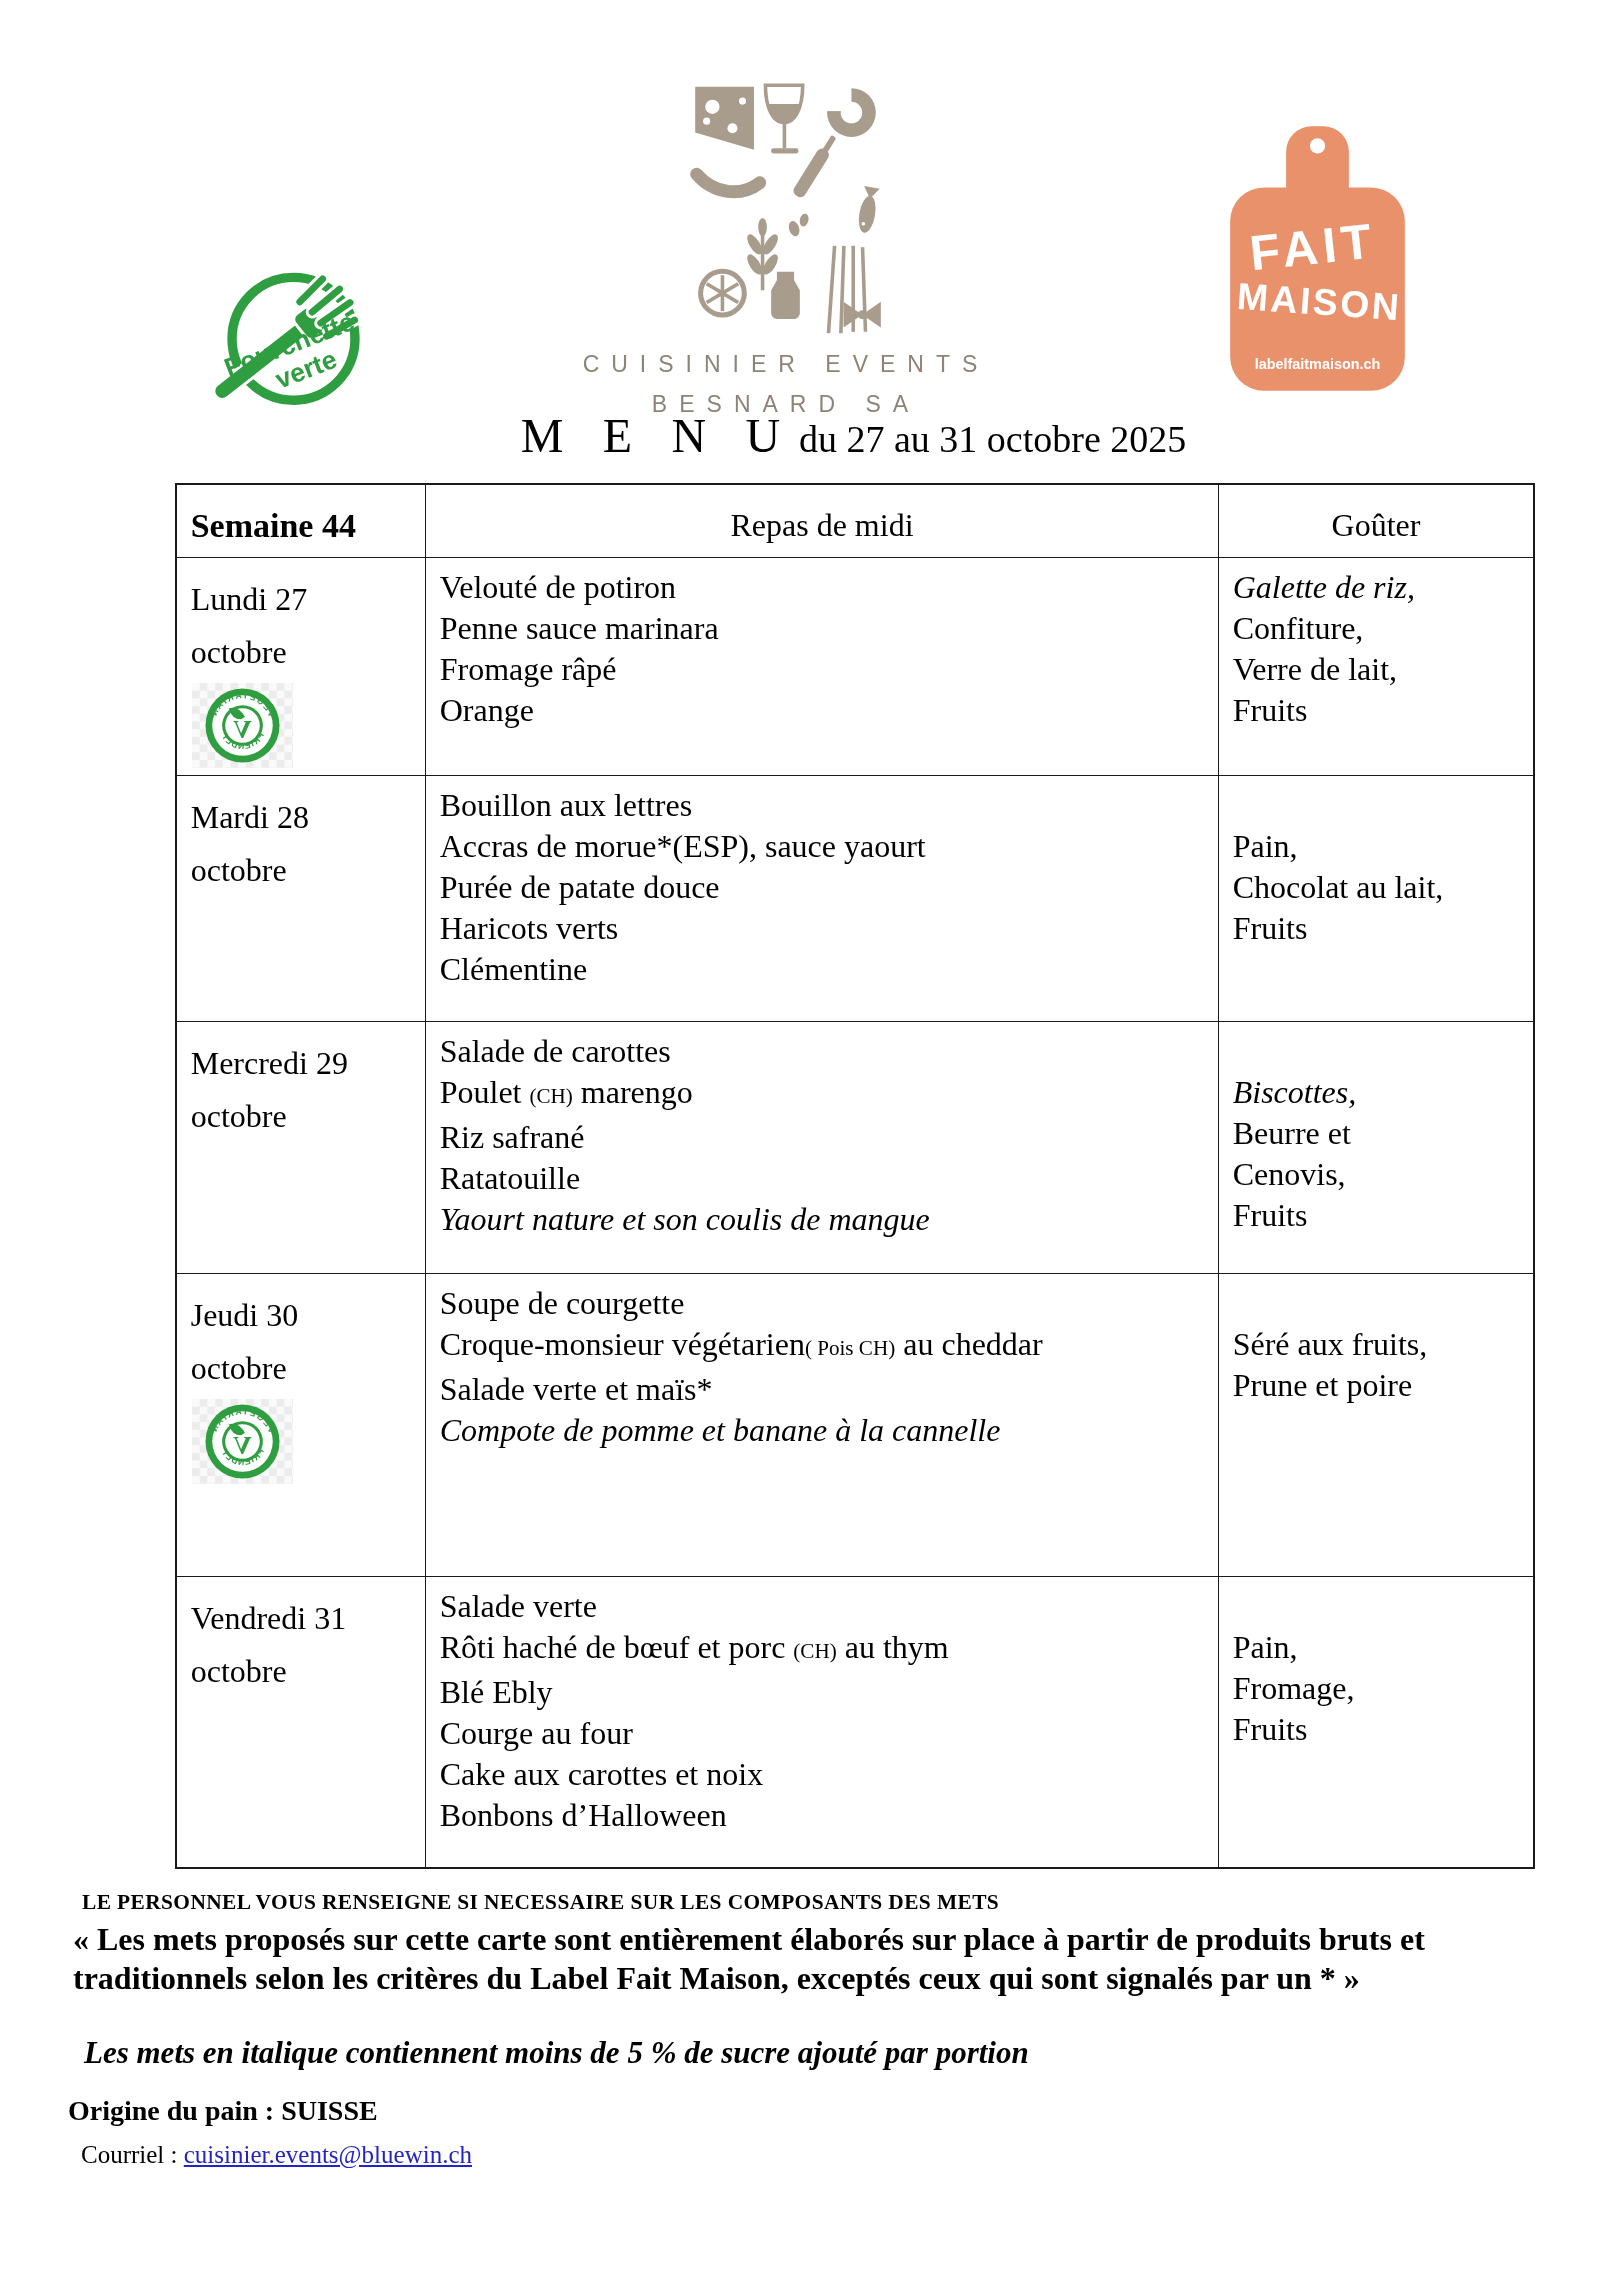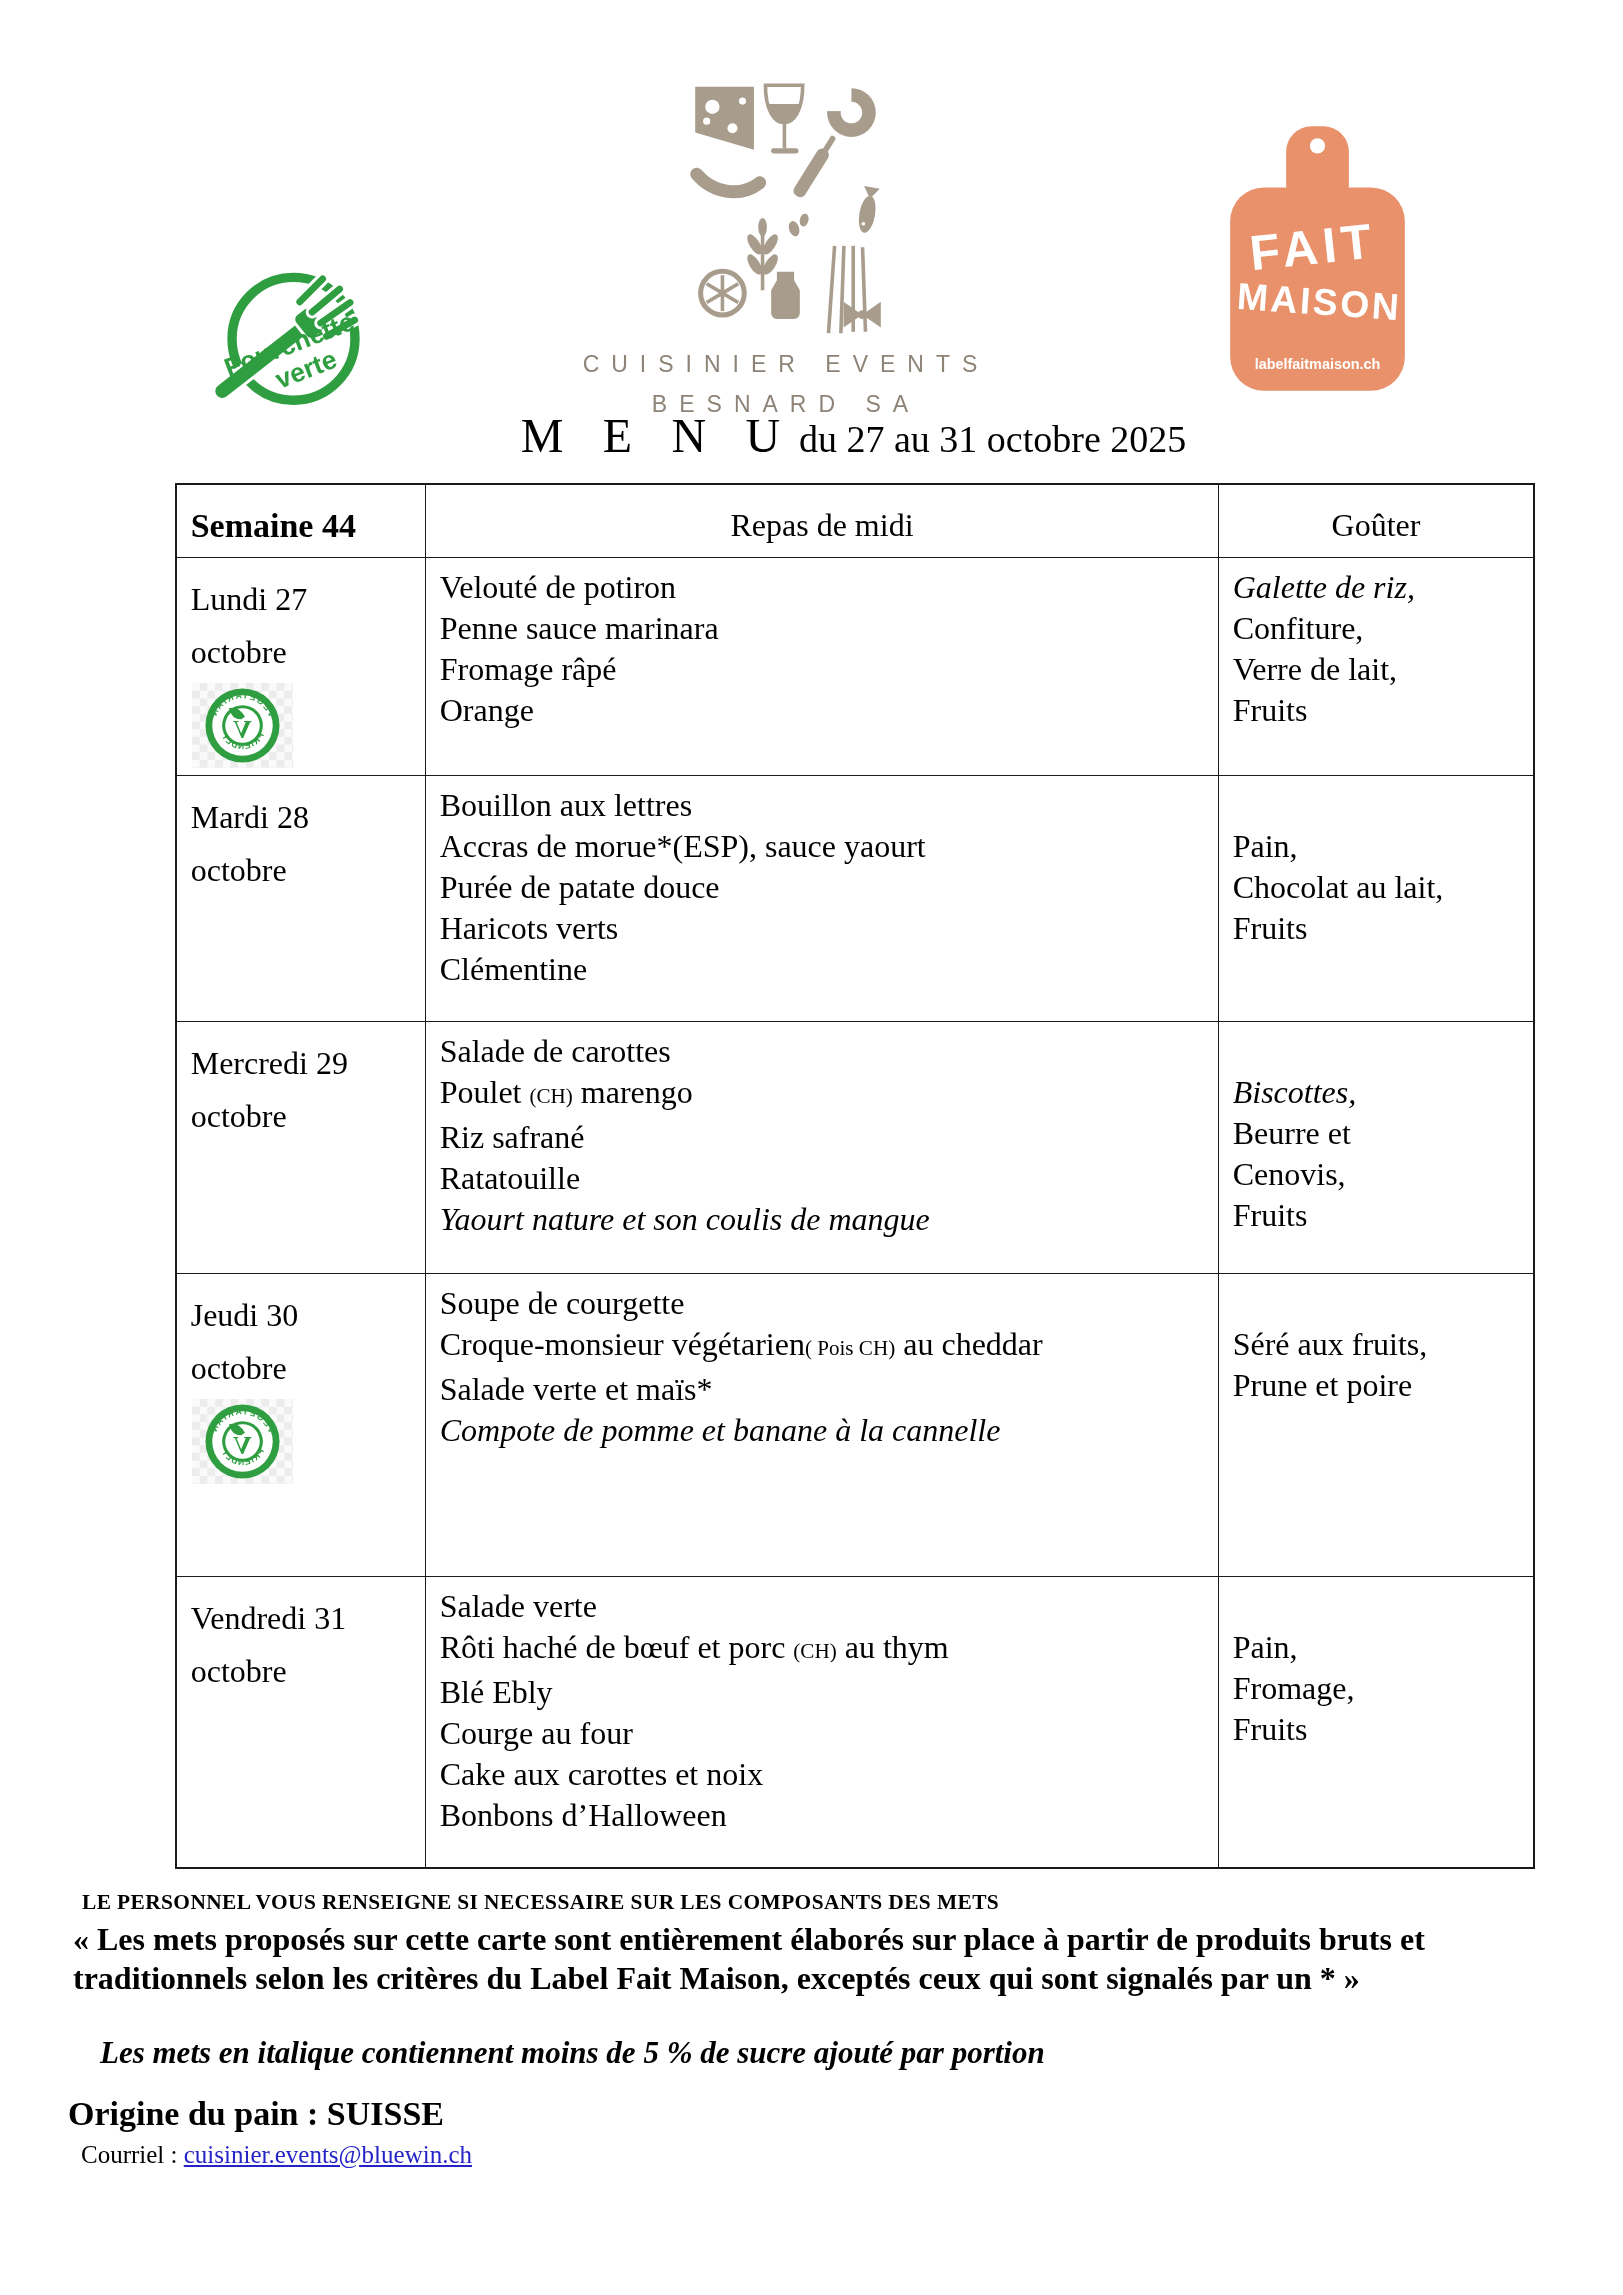--- a/index.html
+++ b/index.html
@@ -58,22 +58,22 @@
   .veg-badge-wrap{
     margin-top:10.3px;margin-left:1.7px;width:101px;height:85px;
     display:flex;align-items:center;justify-content:center;
     background:repeating-conic-gradient(#ececec 0% 25%, #fafafa 0% 50%) 0 0/15.4px 15.4px;
   }
   .veg-badge{width:79px;height:79px;transform:scaleX(-1);}
 
   
   .staff-note{position:absolute;left:82px;top:1890px;font-weight:bold;font-size:21.4px;letter-spacing:0.4px;}
   .quote-note{position:absolute;left:73px;top:1920px;width:1491px;font-weight:bold;font-size:32px;line-height:39px;}
-  .italic-note{position:absolute;left:100px;top:2035px;font-weight:bold;font-style:italic;font-size:31px;}
-  .origin-note{position:absolute;left:68px;top:2095px;font-weight:bold;font-size:34px;}
+  .italic-note{position:absolute;left:84px;top:2035px;font-weight:bold;font-style:italic;font-size:31px;}
+  .origin-note{position:absolute;left:68px;top:2095px;font-weight:bold;font-size:28px;}
   .email-row{position:absolute;left:81px;top:2141px;font-size:25px;}
   .email-link{color:var(--link);text-decoration:underline;cursor:pointer;}
 </style>
 </head>
 <body>
 
 <svg width="0" height="0" style="position:absolute" aria-hidden="true">
   <defs>
     <path id="arcTop" d="M 9,33 A 23,23 0 0 1 55,33" fill="none"></path>
     <path id="arcBot" d="M 13,32 A 19,19 0 0 0 51,32" fill="none"></path>

